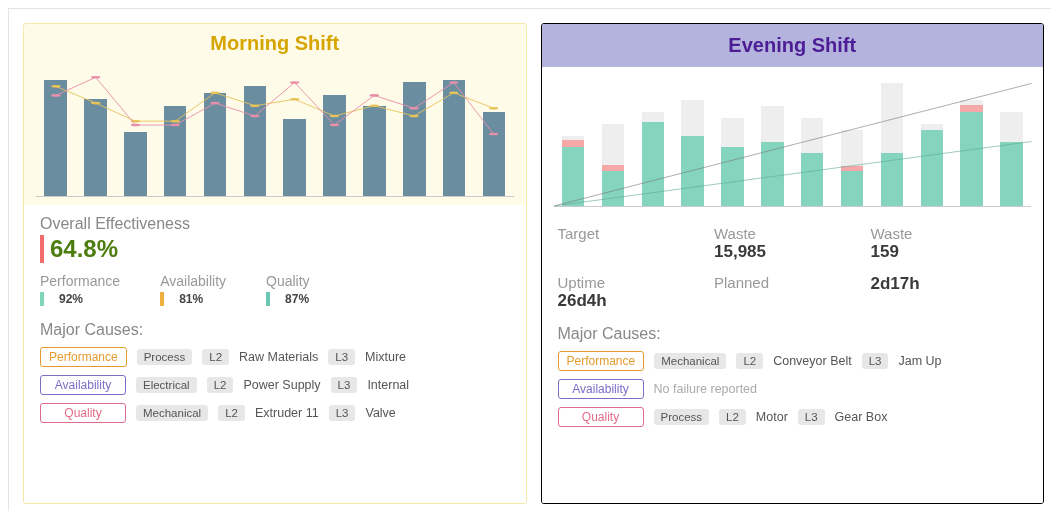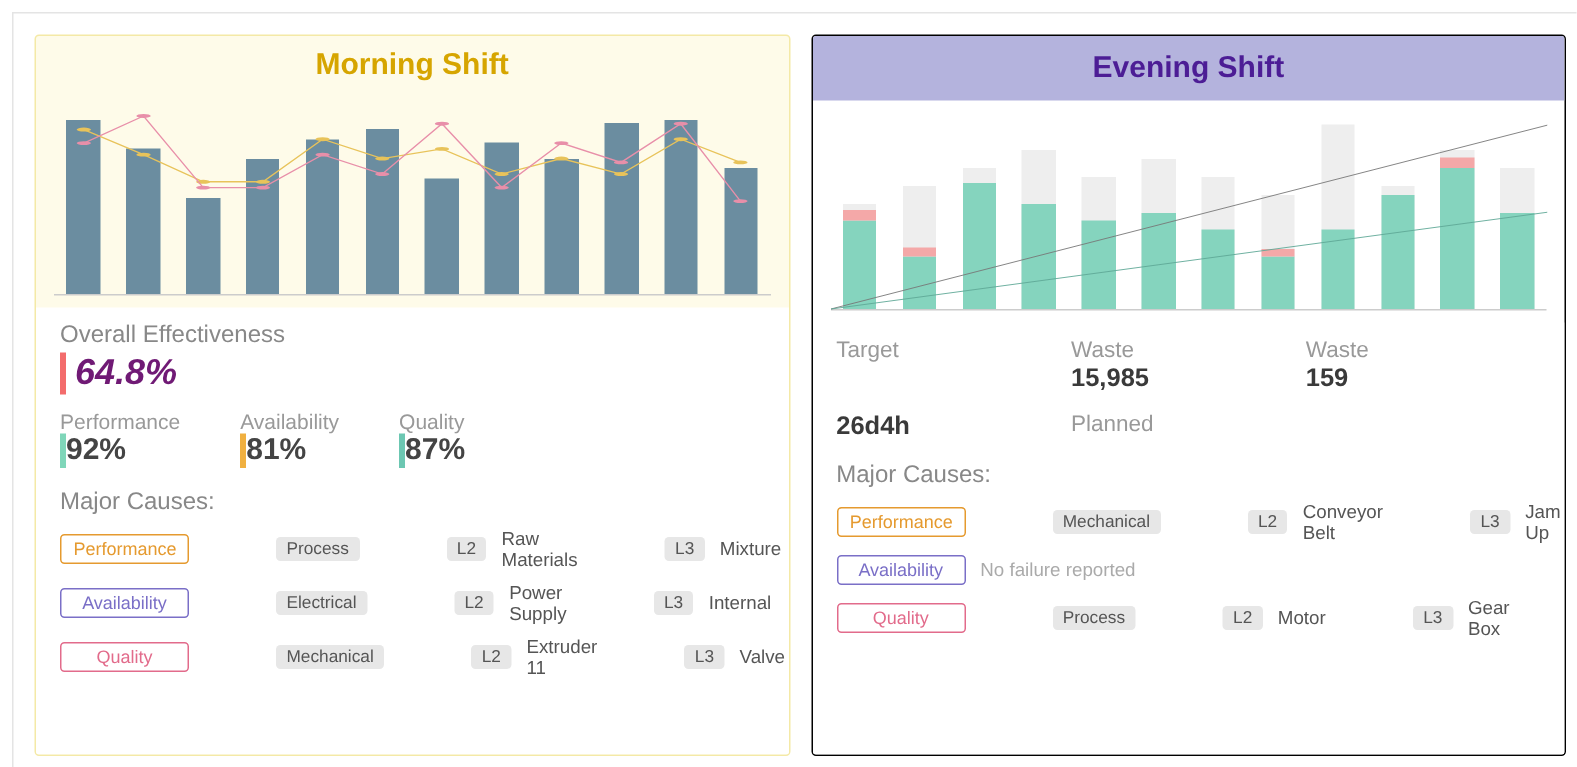--- a/index.html
+++ b/index.html
@@ -74,35 +74,34 @@
   }
 
   .body-area {
     padding: 10px 16px 12px;
     background: #fff;
     flex: 1;
   }
 
   .oee-label { color: #888; font-size: 16px; margin-bottom: 2px; }
   .oee-value {
-    font-size: 24px; font-weight: 700; color: #701a75;
+    font-size: 24px; font-weight: 700; color: #4d7c0f;
     border-left: 4px solid #f36c6c; padding-left: 6px;
     margin-bottom: 10px;
     display: inline-block;
-    font-style: italic;
   }
 
   .metric-row {
     display: flex; gap: 40px; margin-bottom: 14px;
   }
   .metric { }
   .metric .m-label { color: #999; font-size: 14px; }
   .metric .m-val {
-    font-size: 20px; font-weight: 700; color: #444;
-    padding-left: 0; border-left: 4px solid transparent;
+    font-size: 12px; font-weight: 700; color: #444;
+    padding-left: 15px; border-left: 4px solid transparent;
     display: inline-block;
   }
   .bar-perf { border-left-color: #7fd6b9 !important; }
   .bar-avail { border-left-color: #f0b040 !important; }
   .bar-qual  { border-left-color: #6cc7b2 !important; }
 
   .stats-grid {
     display: grid;
     grid-template-columns: repeat(3, 1fr);
     row-gap: 12px;
@@ -121,21 +120,20 @@
     padding: 2px 8px; font-size: 12px;
     min-width: 86px; text-align: center;
   }
   .badge.perf  { color: #e59a2f; border-color: #e59a2f; }
   .badge.avail { color: #7a6fc7; border-color: #7a6fc7; }
   .badge.qual  { color: #e26b8b; border-color: #e26b8b; }
   .chip {
     background: #e7e7e7; color: #555;
     border-radius: 3px; padding: 2px 7px;
     font-size: 11.5px;
-    margin-left: 48px;
   }
   .none-text { color: #aaa; font-size: 12.5px; }
 </style>
 </head>
 <body>
 
 <div class="outer">
 
   <div class="panel morning">
     <div class="panel-title">Morning Shift</div>
@@ -320,26 +318,28 @@
           </div>
           <div class="stat">
             <div class="s-label">Waste</div>
             <div class="s-val">15,985</div>
           </div>
           <div class="stat">
             <div class="s-label">Waste</div>
             <div class="s-val">159</div>
           </div>
           <div class="stat">
+            <div class="s-label">Uptime</div>
             <div class="s-val">26d4h</div>
           </div>
           <div class="stat">
             <div class="s-label">Planned</div>
           </div>
           <div class="stat">
+            <div class="s-val">2d17h</div>
           </div>
         </div>
 
       <div class="causes-title">Major Causes:</div>
       <div id="evening-causes">
           <div class="cause-row">
             <span class="badge perf">Performance</span>
             <span class="chip">Mechanical</span>
             <span class="chip">L2</span>
             <span>Conveyor Belt</span>

